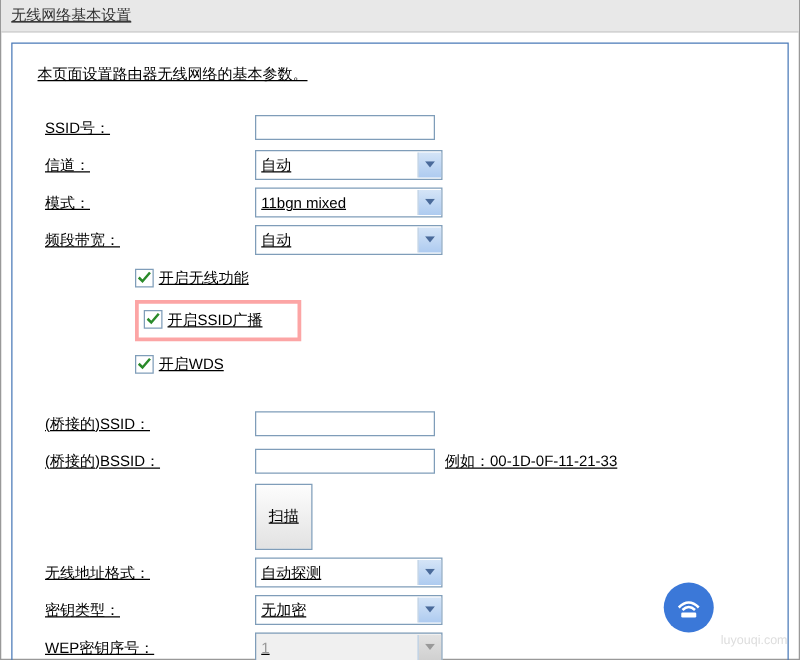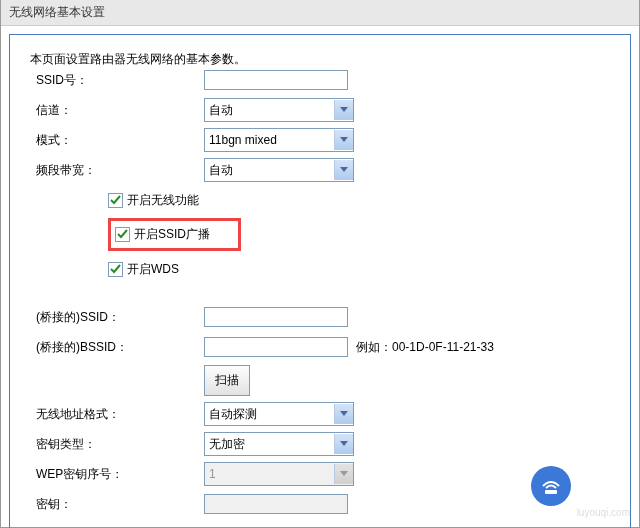--- a/index.html
+++ b/index.html
@@ -12,34 +12,36 @@
   height: 528px;
   overflow: hidden;
   position: relative;
 }
 .outer-border {
   border: 1px solid #999;
   border-top: none;
   height: 527px;
   width: 638px;
   position: relative;
+  text-decoration: underline;
 }
 .title-bar {
   background: #e8e8e8;
   padding: 4px 8px;
   border-bottom: 1px solid #ccc;
   color: #333;
 }
 .content-frame {
   margin: 8px;
   border: 1px solid #4a7ab8;
   padding: 16px 20px 30px 20px;
   height: 455px;
 }
 .desc {
+  margin-bottom: 22px;
   color: #000;
 }
 .row {
   display: flex;
   align-items: center;
   margin-bottom: 6px;
   min-height: 24px;
 }
 .label {
   width: 168px;
@@ -102,33 +104,33 @@
   display: inline-flex;
   align-items: center;
   justify-content: center;
   flex-shrink: 0;
 }
 .checkbox svg {
   width: 11px;
   height: 11px;
 }
 .highlight-box {
-  border: 3px solid #ef4444;
+  border: 3px solid #fca5a5;
   padding: 5px 28px 5px 4px;
   display: inline-flex;
-  align-items: center;
+  align-items: flex-start;
 }
 .hint {
   margin-left: 8px;
   color: #000;
 }
 .scan-btn {
   border: 1px solid #7f9db9;
   background: linear-gradient(#fdfdfd, #e2e2e2);
-  padding: 6px 10px;
+  padding: 17px 10px;
   font-family: inherit;
   font-size: 12px;
   cursor: pointer;
 }
 .spacer {
   height: 18px;
 }
 .watermark {
   position: absolute;
   right: 10px;

